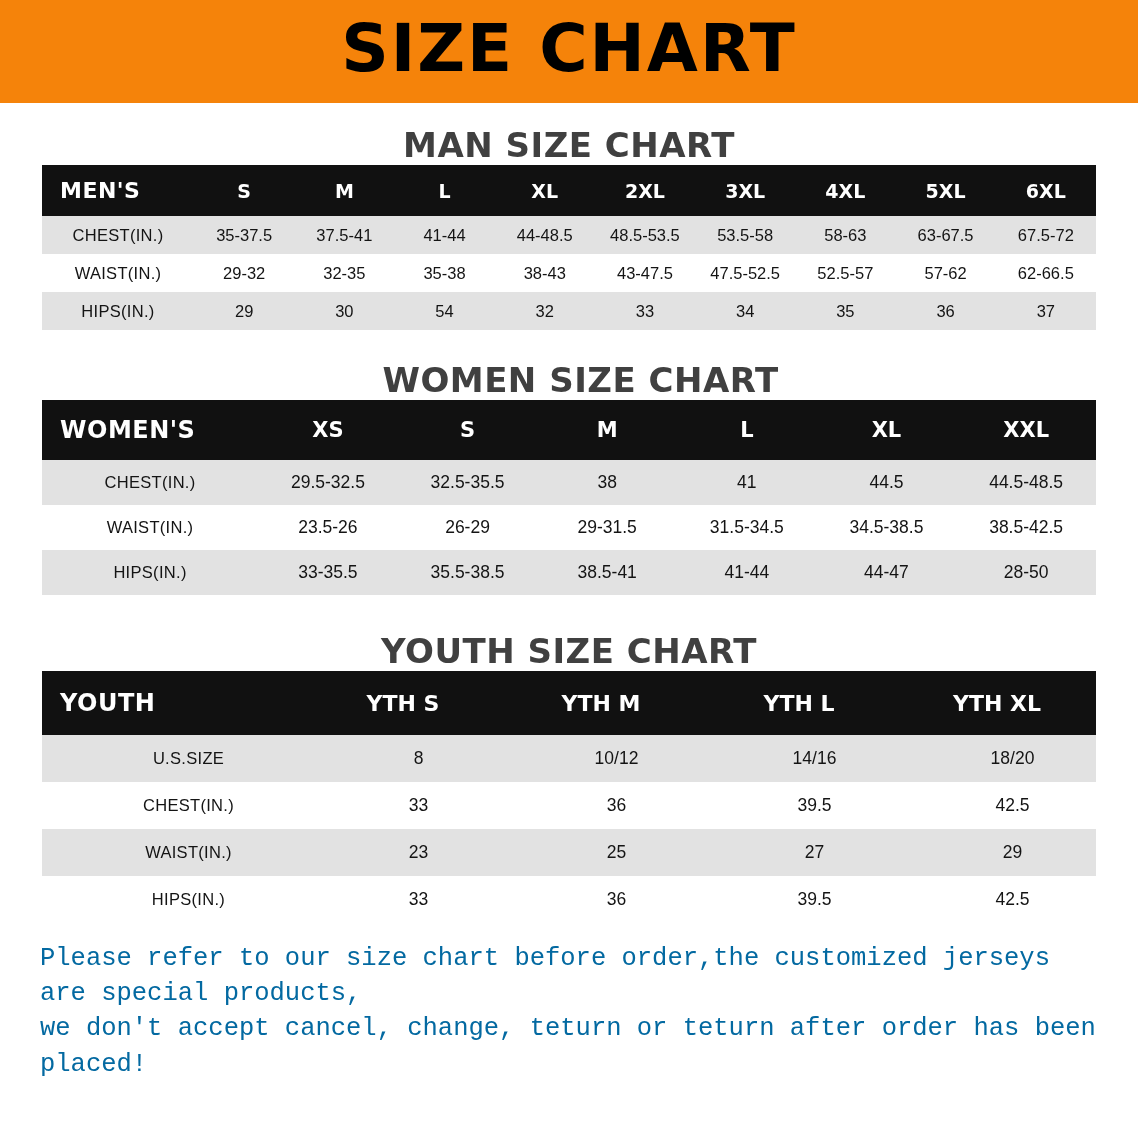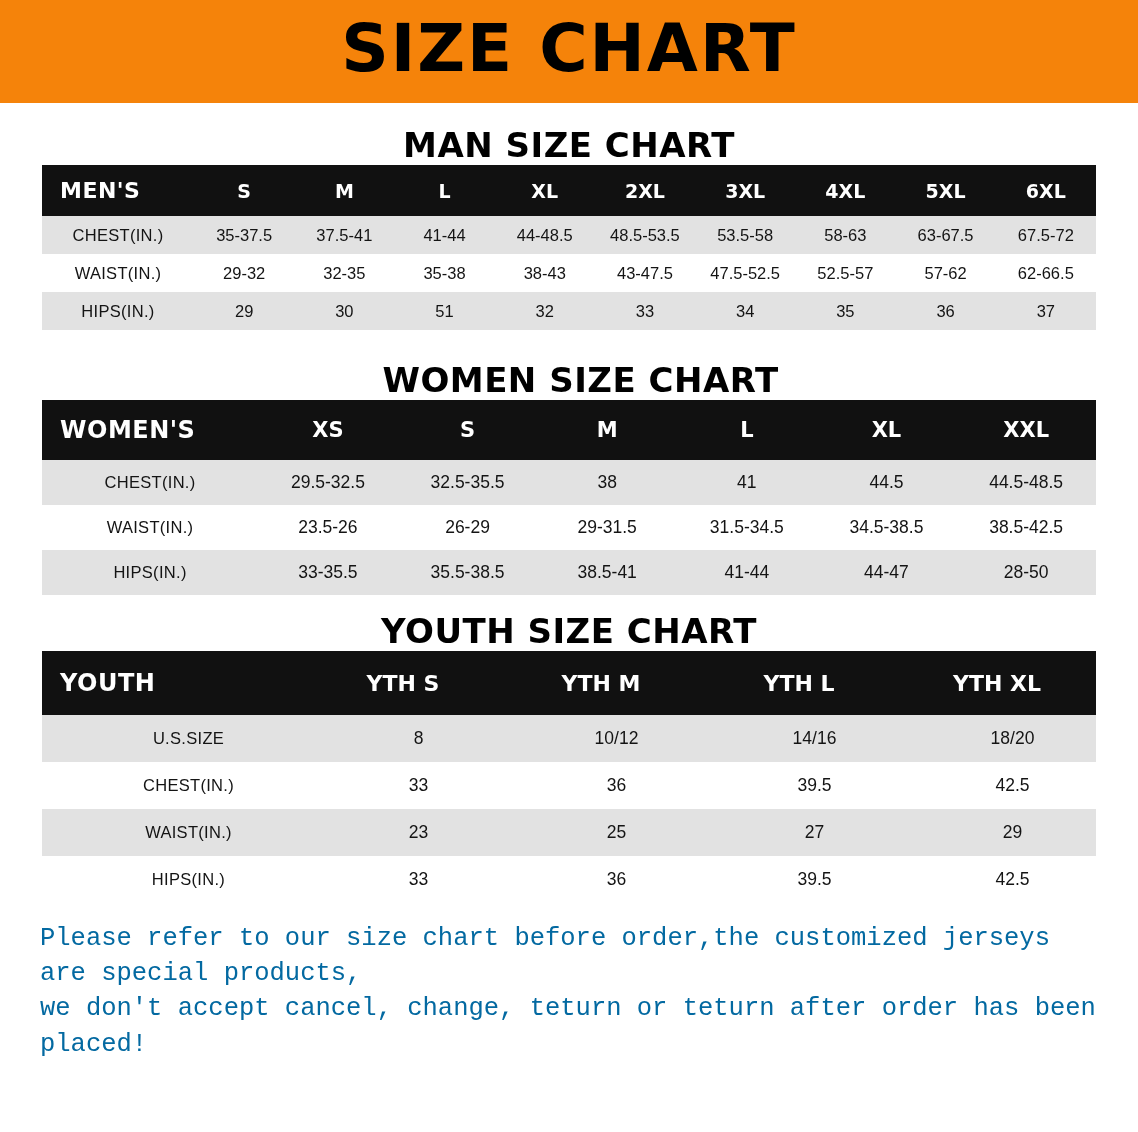--- a/index.html
+++ b/index.html
@@ -35,36 +35,36 @@
     letter-spacing: 2px;
     color: #000000;
     line-height: 1;
     padding-bottom: 6px;
   }
   
   .section-title {
     text-align: center;
     font-family: "DejaVu Sans", sans-serif;
     font-weight: bold;
-    color: #000000;
+    color: #404040;
   }
   .section-title.man {
     font-size: 34px;
     margin-top: 22px;
     letter-spacing: 0.5px;
   }
   .section-title.women {
     font-size: 34px;
     margin-top: 30px;
     letter-spacing: 0.5px;
     margin-left: 23px;
   }
   .section-title.youth {
     font-size: 34px;
-    margin-top: 16px;
+    margin-top: 36px;
     letter-spacing: 0.5px;
   }
   
   .table-wrap {
     margin: 0 42px;
   }
   table.size-table {
     width: 1054px;
     border-collapse: collapse;
     table-layout: fixed;
@@ -191,21 +191,21 @@
           <td>43-47.5</td>
           <td>47.5-52.5</td>
           <td>52.5-57</td>
           <td>57-62</td>
           <td>62-66.5</td>
         </tr>
         <tr class="shade">
           <td class="rowlabel">HIPS(IN.)</td>
           <td>29</td>
           <td>30</td>
-          <td>51</td>
+          <td>54</td>
           <td>32</td>
           <td>33</td>
           <td>34</td>
           <td>35</td>
           <td>36</td>
           <td>37</td>
         </tr>
       </tbody>
     </table>
   </div>

